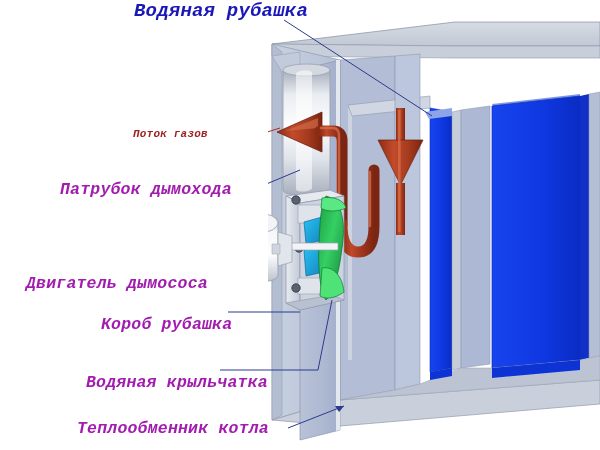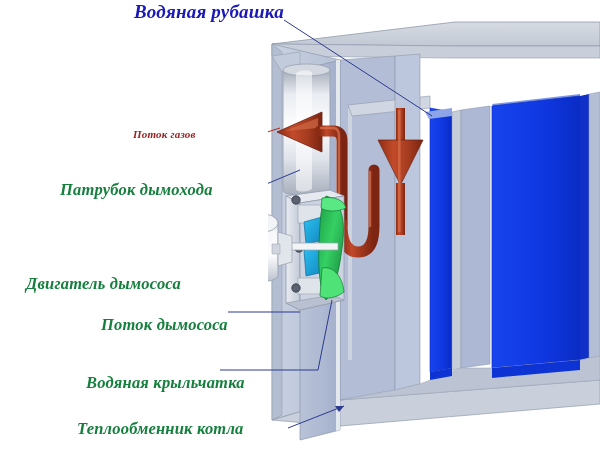--- a/index.html
+++ b/index.html
@@ -16,34 +16,34 @@
     font-family: "Liberation Sans", sans-serif;
   }
   #art {
     position: absolute;
     left: 0; top: 0;
     width: 600px;
     height: 450px;
   }
   .lbl {
     position: absolute;
-    font-family: Liberation Serif, serif;
+    font-family: Liberation Mono, monospace;
     font-weight: bold;
     font-style: italic;
     white-space: nowrap;
     letter-spacing: 0.2px;
     line-height: 1;
   }
   .lbl-title {
     font-size: 19px;
     color: #1a18b8;
   }
   .lbl-blue {
     font-size: 16.5px;
-    color: #15803d;
+    color: #a21caf;
   }
   .lbl-red {
     font-size: 11px;
     color: #9e2020;
   }
   
   #lbl-water-jacket { left: 134px; top: 2px; }
   #lbl-gas-flow     { left: 133px; top: 129px; }
   #lbl-flue-pipe    { left: 60px;  top: 182px; }
   #lbl-motor        { left: 26px;  top: 276px; }
@@ -234,19 +234,19 @@
   </svg>
 
   <div class="lbl lbl-title" id="lbl-water-jacket">Водяная рубашка</div>
 
   <div class="lbl lbl-red" id="lbl-gas-flow">Поток газов</div>
 
   <div class="lbl lbl-blue" id="lbl-flue-pipe">Патрубок дымохода</div>
 
   <div class="lbl lbl-blue" id="lbl-motor">Двигатель дымососа</div>
 
-  <div class="lbl lbl-blue" id="lbl-box">Поток дымососа</div>
+  <div class="lbl lbl-blue" id="lbl-box">Короб рубашка</div>
 
   <div class="lbl lbl-blue" id="lbl-impeller">Водяная крыльчатка</div>
 
   <div class="lbl lbl-blue" id="lbl-heat-exch">Теплообменник котла</div>
 
 </div>
 
 </body></html>

